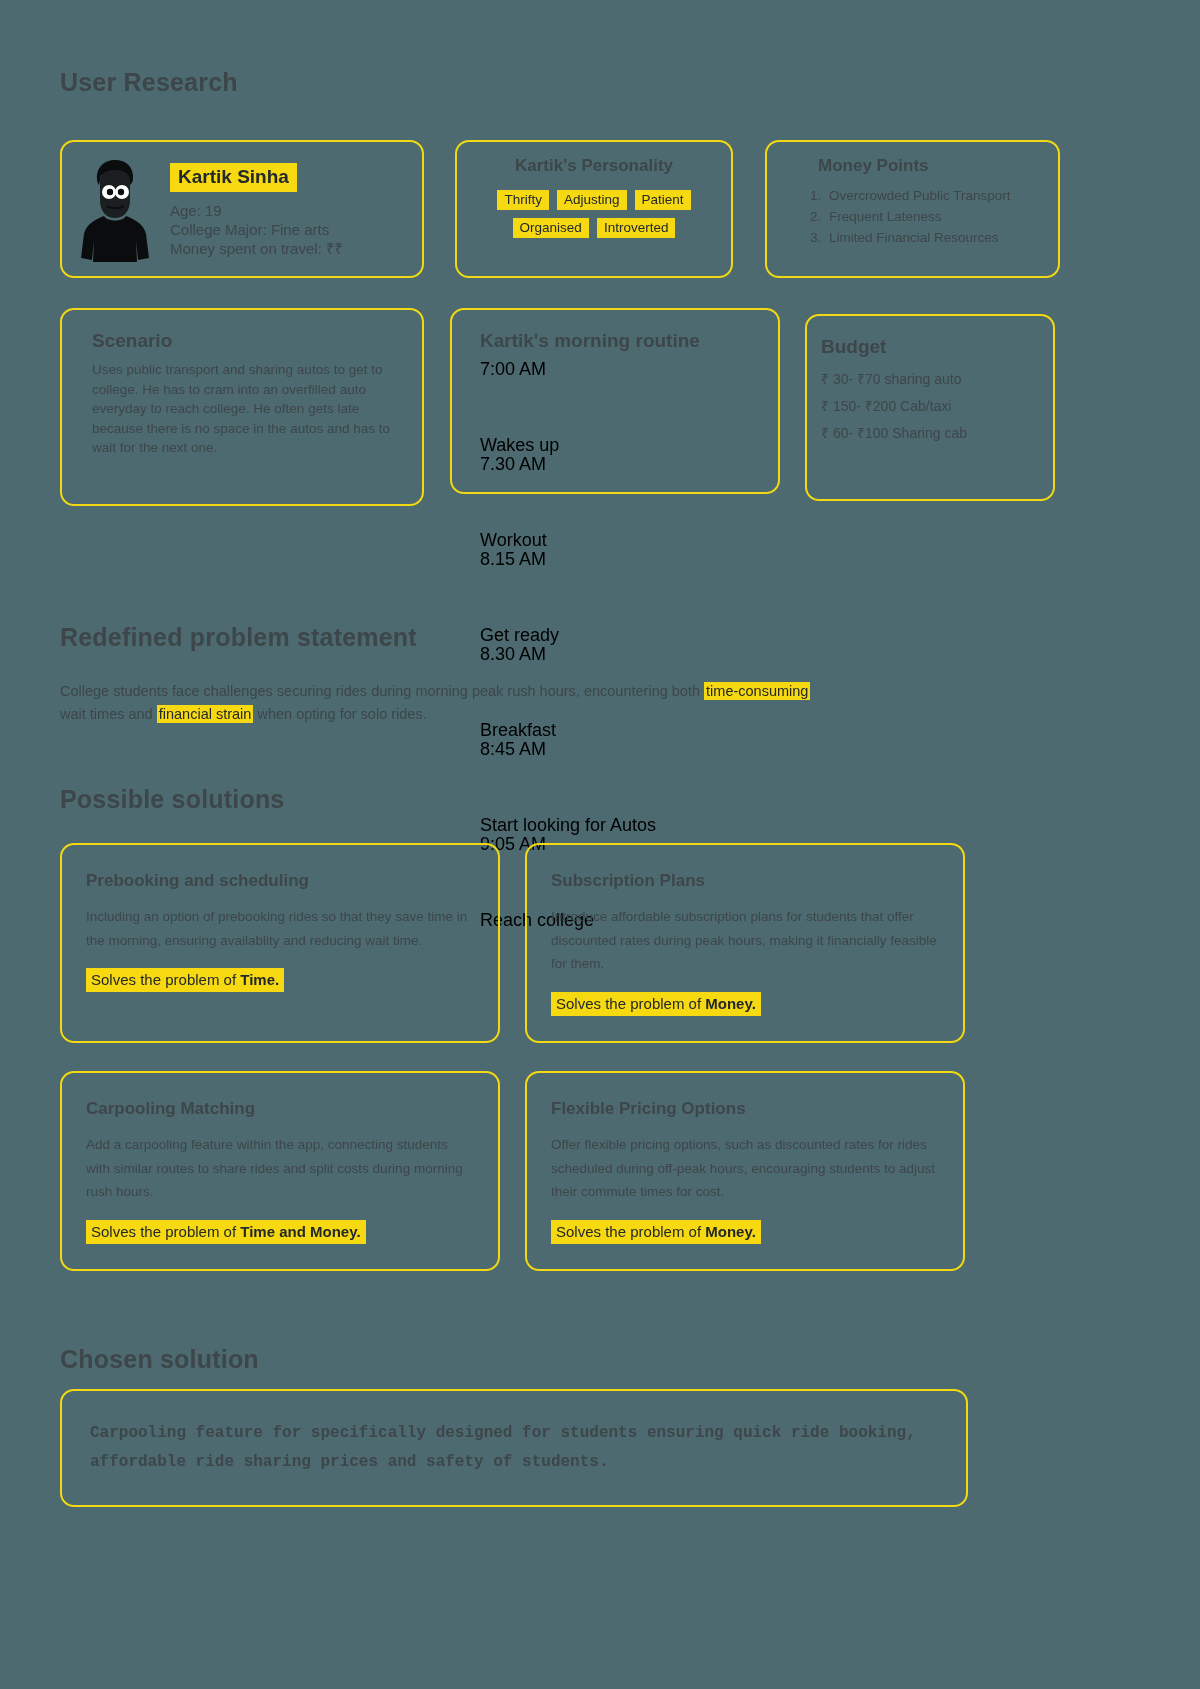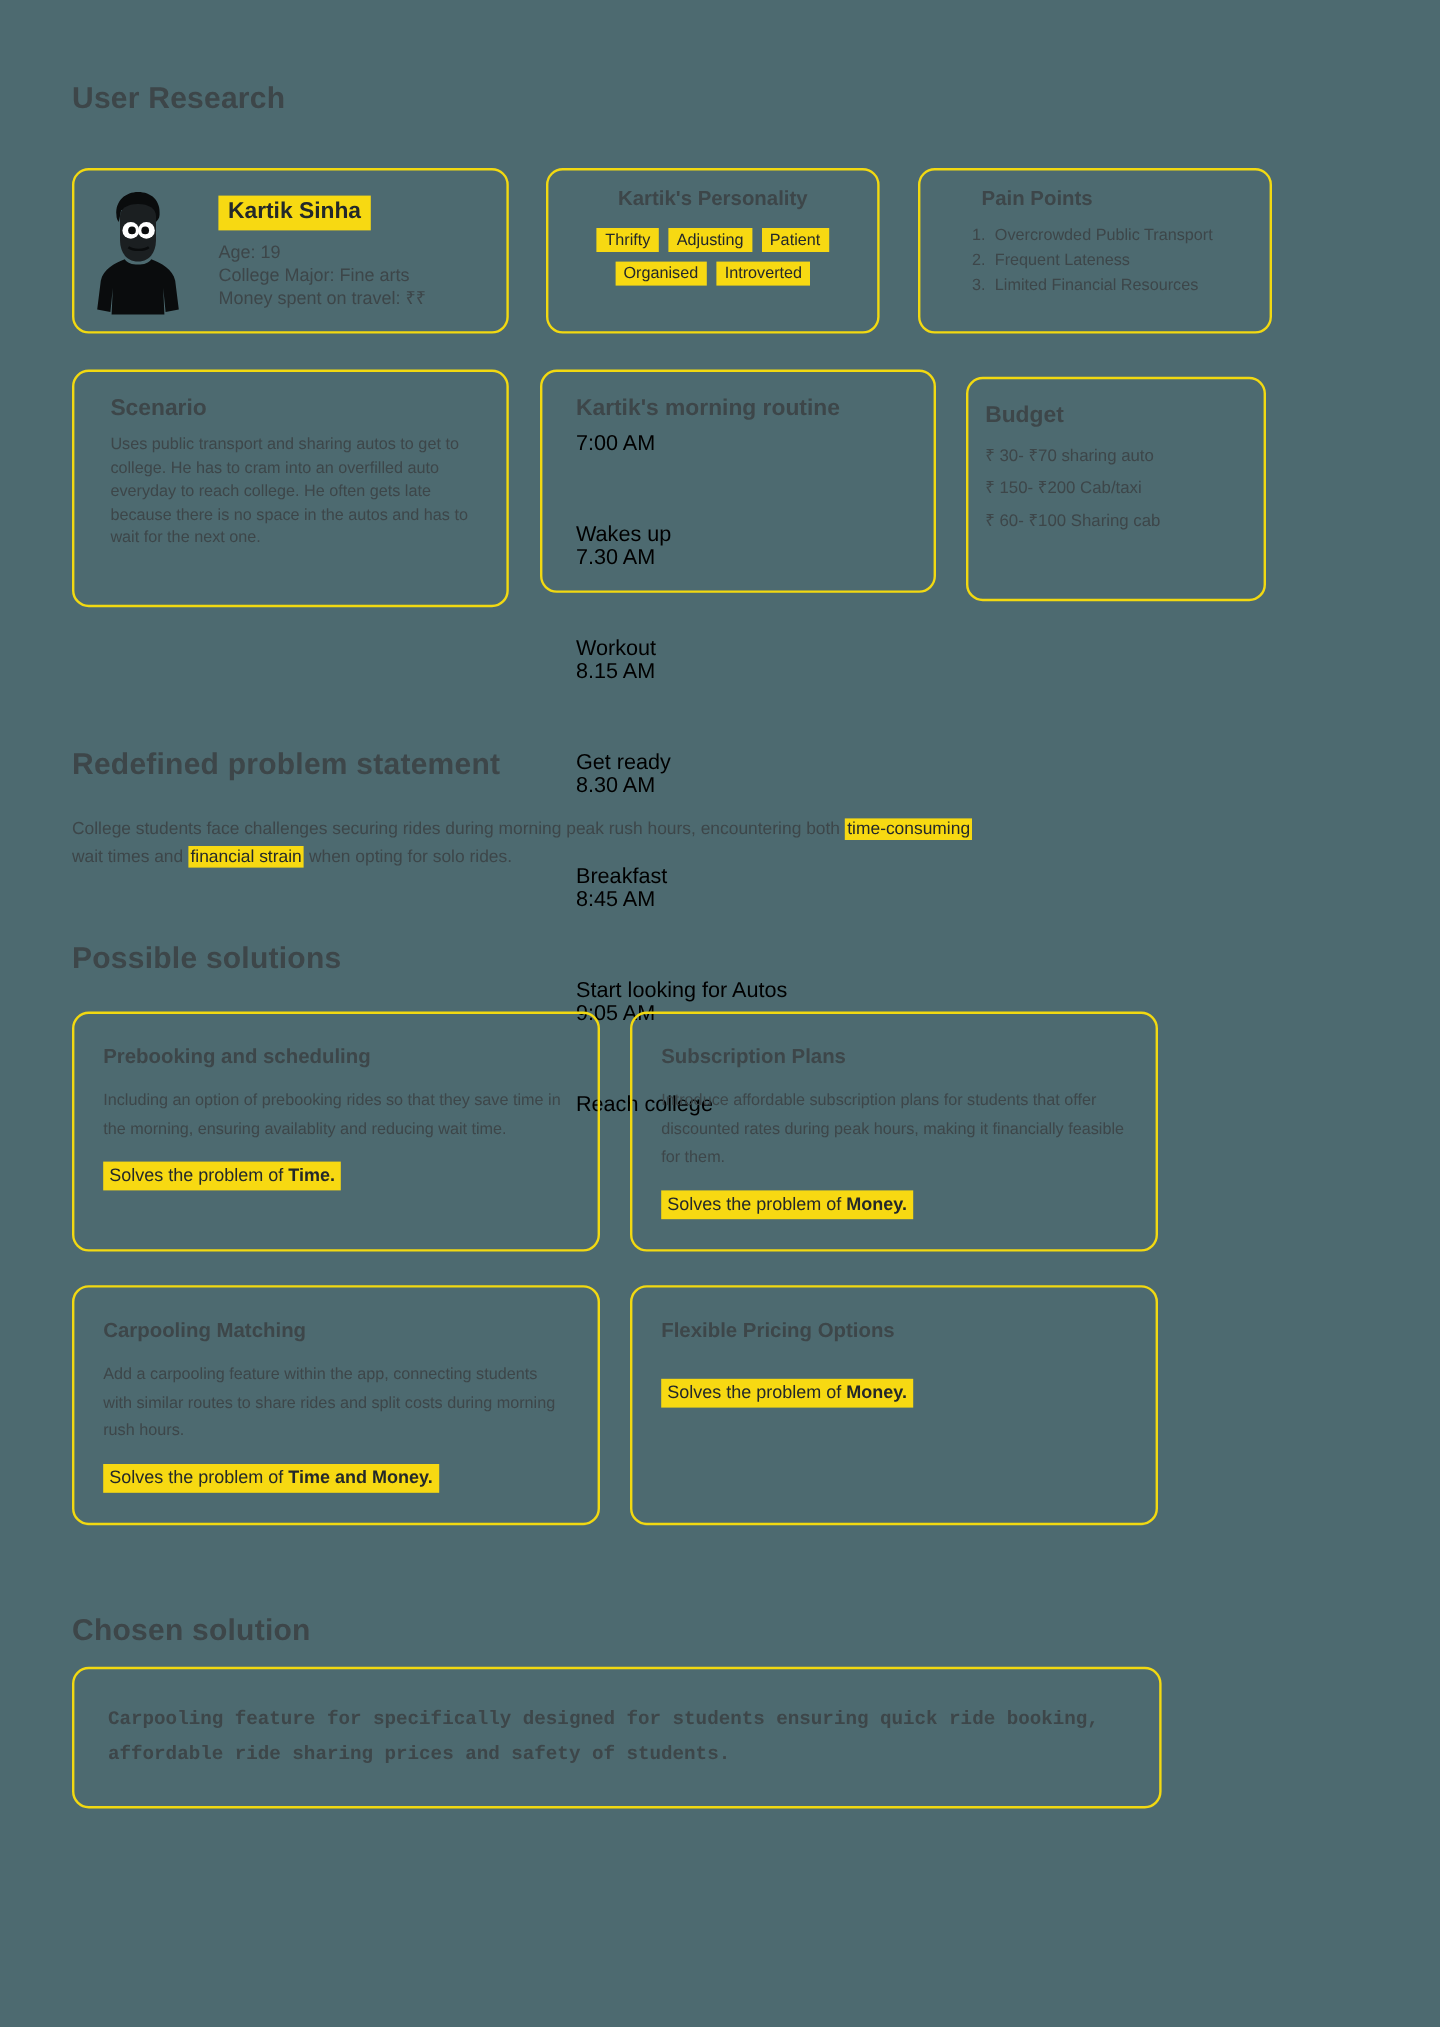--- a/index.html
+++ b/index.html
@@ -24,21 +24,21 @@
 
   
   #user-research-title { position: absolute; left: 60px; top: 68px; }
 
   .row1 { position: absolute; left: 60px; top: 140px; width: 1000px; height: 138px; }
   #persona-card {
     position: absolute; left: 0; top: 0; width: 364px; height: 138px;
     display: flex; align-items: center; padding: 8px 14px;
   }
   .avatar { width: 78px; height: 110px; flex: 0 0 78px; margin-right: 16px; }
-  .persona-info { padding-top: 2px; margin-left: 12px; }
+  .persona-info { padding-top: 2px; }
   .name-badge {
     display: inline-block; background: #f7d912; color: #23282a;
     font-size: 19px; font-weight: bold; padding: 3px 8px 4px 8px; margin-bottom: 9px;
   }
   .persona-line { font-size: 15px; line-height: 19px; color: #3d4649; }
 
   #personality-card {
     position: absolute; left: 395px; top: 0; width: 278px; height: 138px;
     padding: 14px 18px;
   }
@@ -144,21 +144,21 @@
       <div class="tag-row">
         <span class="tag">Thrifty</span>
         <span class="tag">Adjusting</span>
         <span class="tag">Patient</span>
         <span class="tag">Organised</span>
         <span class="tag">Introverted</span>
       </div>
     </div>
 
     <div class="card" id="pain-points-card">
-      <div class="card-title-p">Pain Points</div>
+      <div class="card-title-p">Money Points</div>
       <ol class="pain-list">
         <li>Overcrowded Public Transport</li>
         <li>Frequent Lateness</li>
         <li>Limited Financial Resources</li>
       </ol>
     </div>
   </div>
 
   <div class="row2">
 
@@ -223,20 +223,21 @@
   </div>
 
   <div class="card sol-card" id="sol-3">
     <div class="sol-title">Carpooling Matching</div>
     <div class="sol-body">Add a carpooling feature within the app, connecting students with similar routes to share rides and split costs during morning rush hours.</div>
     <div class="solves"><span>Solves the problem of </span><b>Time and Money.</b></div>
   </div>
 
   <div class="card sol-card" id="sol-4">
     <div class="sol-title">Flexible Pricing Options</div>
+    <div class="sol-body">Offer flexible pricing options, such as discounted rates for rides scheduled during off-peak hours, encouraging students to adjust their commute times for cost.</div>
     <div class="solves"><span>Solves the problem of </span><b>Money.</b></div>
   </div>
 
   <h2 class="section-title" id="chosen-title">Chosen solution</h2>
   <div class="card" id="chosen-card">
     <div id="chosen-text">Carpooling feature for specifically designed for students ensuring quick ride booking, affordable ride sharing prices and safety of students.</div>
   </div>
 
 </div>
 

